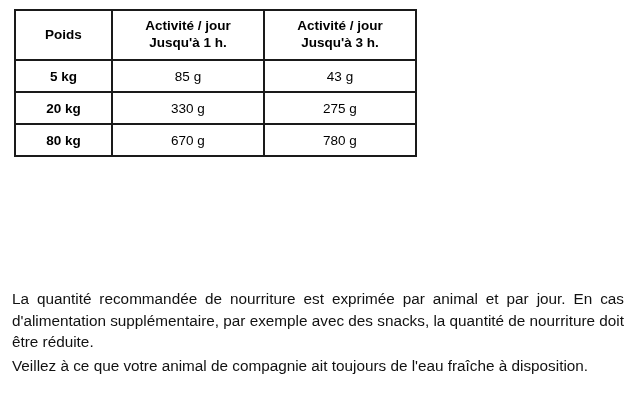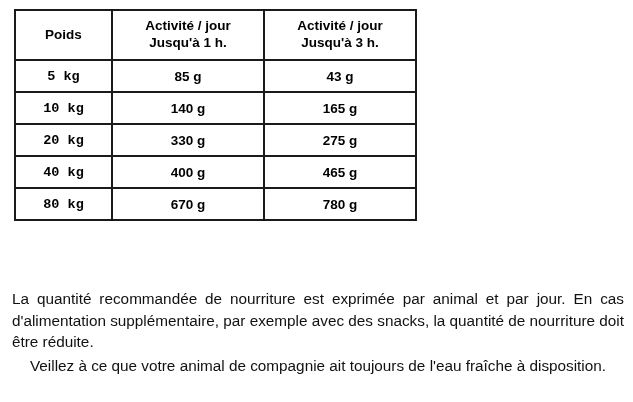--- a/index.html
+++ b/index.html
@@ -48,45 +48,44 @@
   }
   table.feed tbody td {
     height: 30px;
   }
   .col-weight { width: 97px; }
   .col-act1 { width: 152px; }
   .col-act2 { width: 152px; }
 
   .cell-weight {
     font-weight: bold;
-    font-family: Liberation Mono, monospace;
   }
   .cell-amount {
-    font-weight: bold;
+    font-weight: normal;
   }
   .hdr-line1 { display: block; }
   .hdr-line2 { display: block; }
 
   
   .body-text {
     position: absolute;
     left: 12px;
     top: 288px;
     width: 612px;
     font-size: 15.3px;
     line-height: 1.42;
     color: #111111;
   }
   .para {
     margin: 0 0 1px 0;
     text-align: justify;
     text-justify: inter-word;
   }
   .para.last-para {
-    text-align: center;
+    text-align: left;
   }
   .para + .para {
     margin-top: 2px;
   }
 </style>
 </head>
 <body>
 
 <div class="page">
 
@@ -112,33 +111,23 @@
           </th>
         </tr>
       </thead>
       <tbody>
         <tr>
           <td class="cell-weight">5 kg</td>
           <td class="cell-amount">85 g</td>
           <td class="cell-amount">43 g</td>
         </tr>
         <tr>
-          <td class="cell-weight">10 kg</td>
-          <td class="cell-amount">140 g</td>
-          <td class="cell-amount">165 g</td>
-        </tr>
-        <tr>
           <td class="cell-weight">20 kg</td>
           <td class="cell-amount">330 g</td>
           <td class="cell-amount">275 g</td>
-        </tr>
-        <tr>
-          <td class="cell-weight">40 kg</td>
-          <td class="cell-amount">400 g</td>
-          <td class="cell-amount">465 g</td>
         </tr>
         <tr>
           <td class="cell-weight">80 kg</td>
           <td class="cell-amount">670 g</td>
           <td class="cell-amount">780 g</td>
         </tr>
       </tbody>
     </table>
   </div>
 

